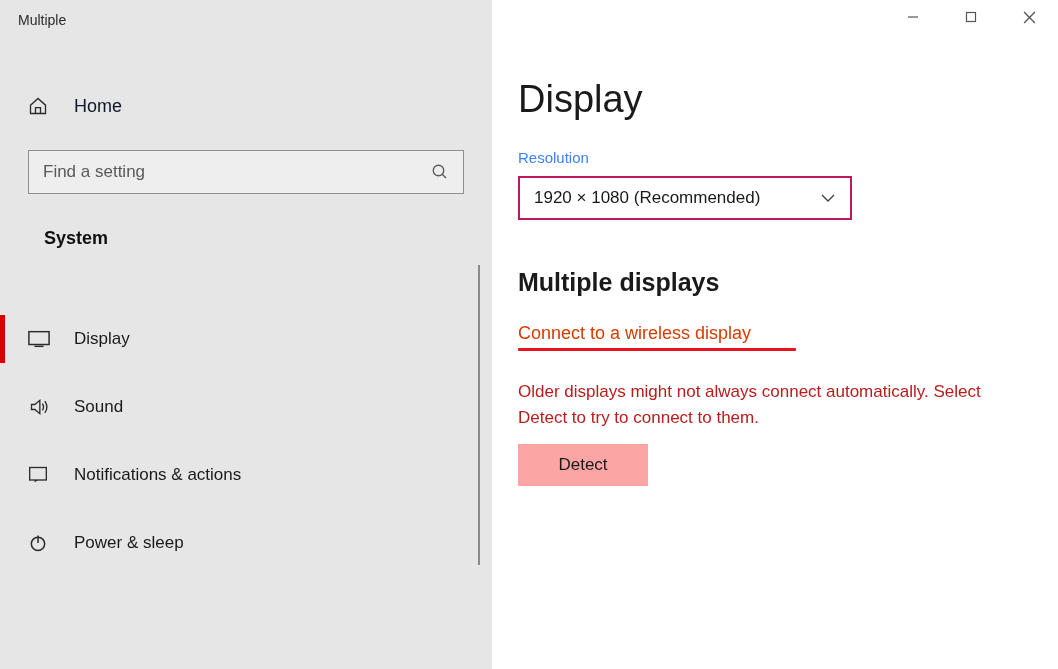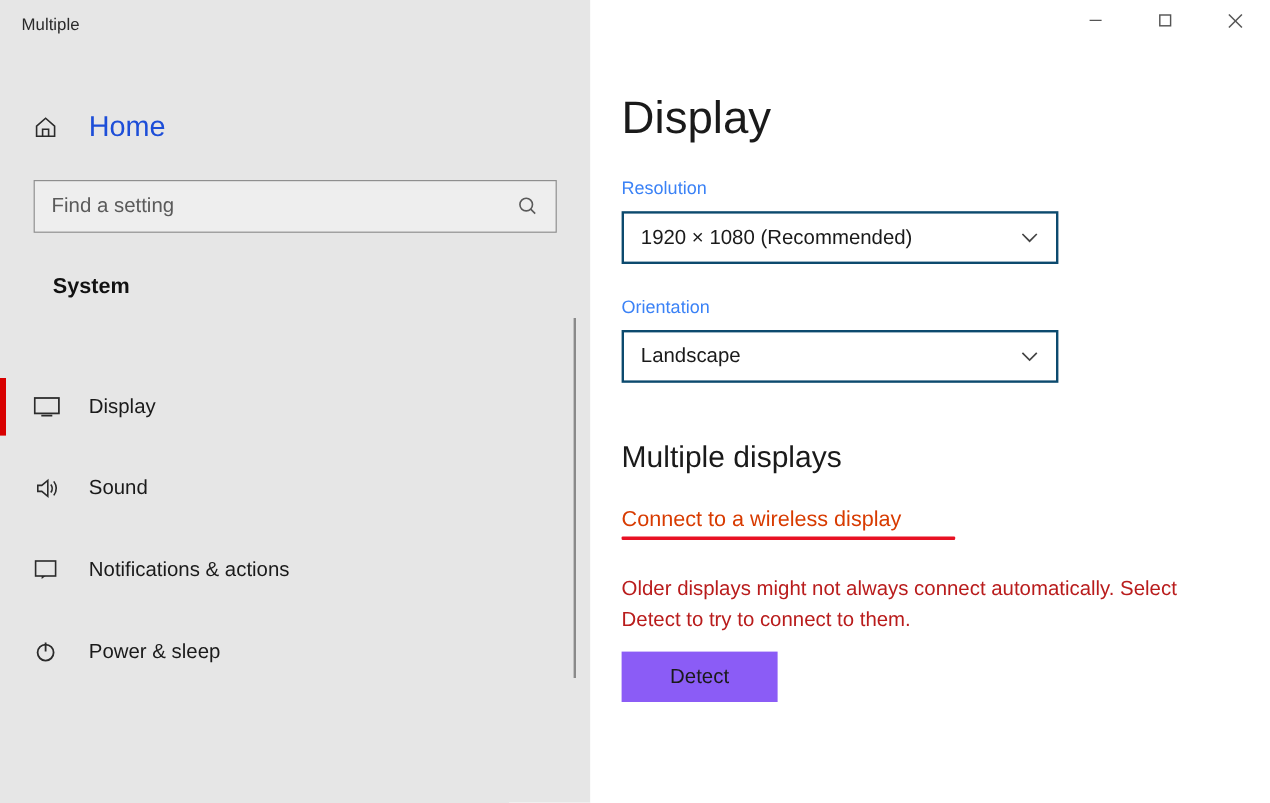--- a/index.html
+++ b/index.html
@@ -30,21 +30,21 @@
   }
   .home-row {
     display: flex;
     align-items: center;
     height: 52px;
     padding-left: 28px;
     margin-top: 40px;
     cursor: pointer;
   }
   .home-row .icon { width: 24px; display:flex; align-items:center;}
-  .home-row .label { font-size: 24px; margin-left: 22px; color:#1d4ed8;}
+  .home-row .label { font-size: 18px; margin-left: 22px; color:#0f172a;}
   .search-box {
     margin: 18px 28px 0 28px;
     height: 44px;
     border: 1px solid #8f8f8f;
     background: #eeeeee;
     display: flex;
     align-items: center;
     padding: 0 14px;
   }
   .search-box input {
@@ -119,36 +119,36 @@
   }
   .page-title {
     font-size: 38px;
     font-weight: 400;
     color: #1a1a1a;
     margin: 78px 0 0 26px;
   }
   .field-group { margin: 28px 0 0 26px; }
   .field-label { font-size: 15px; color:#3b82f6; margin-bottom: 10px; }
   .dropdown {
-    width: 364px;
+    width: 334px;
     height: 44px;
-    border: 2px solid #0c4a6e;
+    border: 2px solid #be185d;
     background: #fff;
     display: flex;
     align-items: center;
     justify-content: space-between;
     padding: 0 14px;
     cursor: pointer;
     font-size: 17px;
     color:#1a1a1a;
   }
   .chevron { color:#444; }
   .section-heading {
     font-size: 25px;
-    font-weight: 400;
+    font-weight: 700;
     color:#1a1a1a;
     margin: 48px 0 0 26px;
   }
   .link-row {
     margin: 26px 0 0 26px;
     display: inline-block;
   }
   .link-row a {
     color: #d83b01;
     font-size: 18px;
@@ -161,21 +161,21 @@
     background: #e81123;
     margin-top: 4px;
     width: 278px;
     border-radius: 1px;
   }
   .help-text { font-size: 17px; color:#b91c1c; margin: 28px 0 0 26px; max-width: 500px; line-height: 1.5;}
   .detect-btn {
     margin: 14px 0 0 26px;
     width: 130px;
     height: 42px;
-    background: #8b5cf6;
+    background: #fca5a5;
     border: none;
     font-size: 17px;
     cursor: pointer;
     color:#1a1a1a;
   }
   svg { display:block; }
 </style>
 </head>
 <body>
 
@@ -280,31 +280,20 @@
     <div class="dropdown">
       <span>1920 × 1080 (Recommended)</span>
       <span class="chevron">
         <svg width="16" height="10" viewBox="0 0 16 10" fill="none" stroke="#444" stroke-width="1.4">
             <path d="M2 2 L8 8 L14 2"></path>
           </svg>
       </span>
     </div>
   </div>
 
-  <div class="field-group">
-    <div class="field-label">Orientation</div>
-    <div class="dropdown">
-      <span>Landscape</span>
-      <span class="chevron">
-        <svg width="16" height="10" viewBox="0 0 16 10" fill="none" stroke="#444" stroke-width="1.4">
-            <path d="M2 2 L8 8 L14 2"></path>
-          </svg>
-      </span>
-    </div>
-  </div>
 
   <h2 class="section-heading">Multiple displays</h2>
 
   <div class="link-row">
     <a href="#">Connect to a wireless display</a>
     <div class="underline-red"></div>
   </div>
 
   <div class="help-text">Older displays might not always connect automatically. Select Detect to try to connect to them.</div>
 

